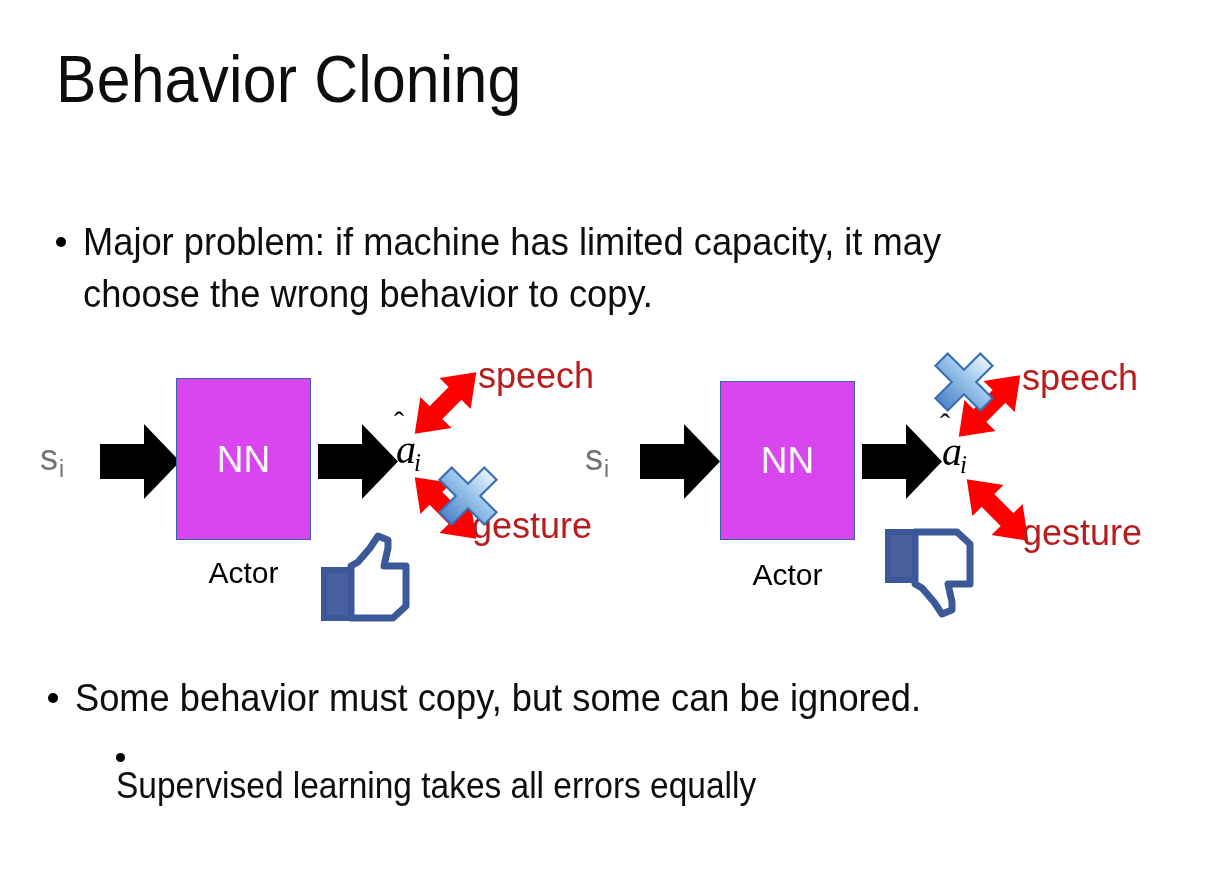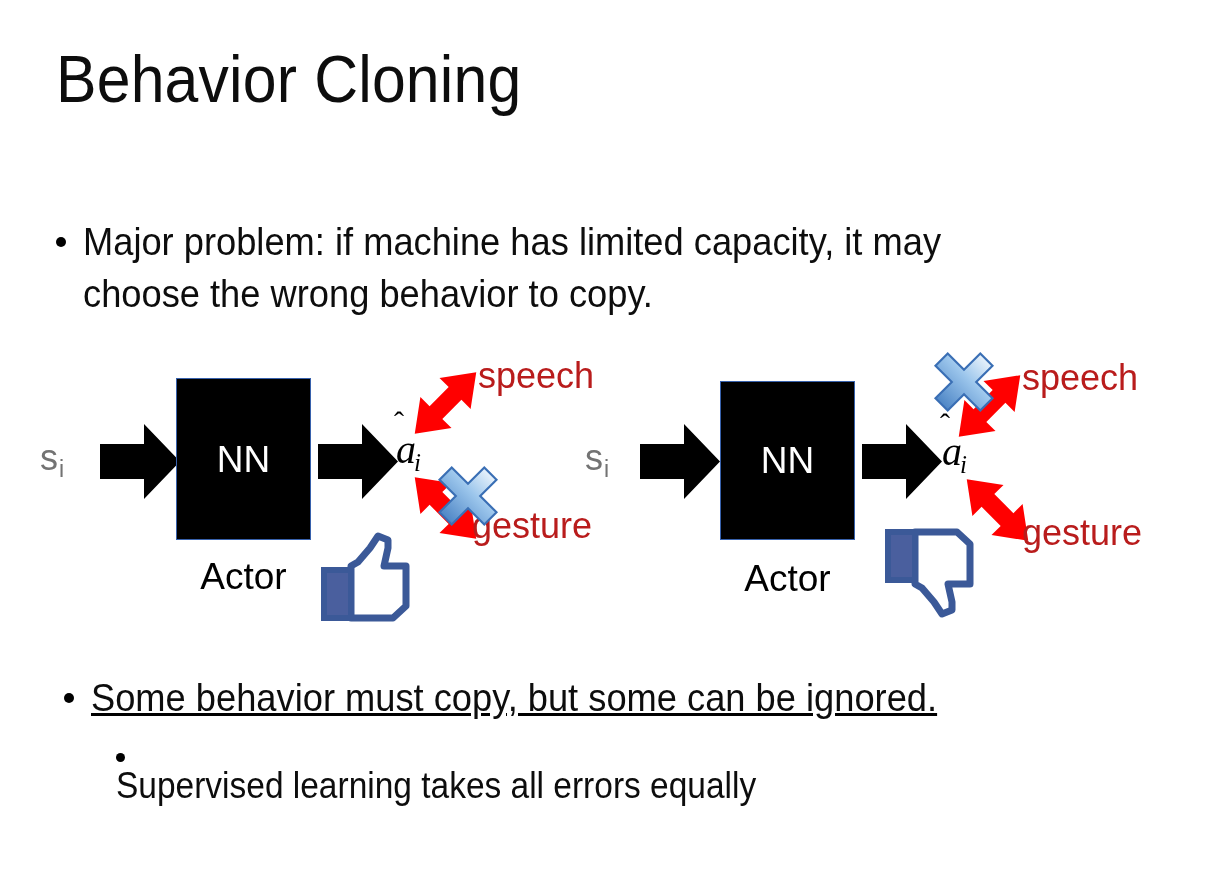--- a/index.html
+++ b/index.html
@@ -58,21 +58,21 @@
     color: #0d0d0d;
     transform: scaleX(0.93);
     transform-origin: left top;
   }
   .bullet-text.sub {
     font-size: 36px;
     line-height: 48px;
   }
 
   #bullet-major   { left: 56px; top: 216px; width: 1010px; }
-  #bullet-some    { left: 64px; top: 672px; width: 1100px; text-decoration: underline; }
+  #bullet-some    { left: 48px; top: 672px; width: 1100px; }
   #bullet-super   { left: 116px; top: 734px; width: 1040px; flex-direction: column; }
 
   
   .diagram {
     position: absolute;
     top: 340px;
     height: 300px;
   }
   #diagram-left  { left: 0px;   width: 610px; }
   #diagram-right { left: 560px; width: 650px; }
@@ -86,36 +86,36 @@
   .dg-label-s .sub {
     font-size: 23px;
     vertical-align: baseline;
     position: relative;
     top: 7px;
     left: 1px;
   }
 
   .nn-box {
     position: absolute;
-    background: #000000;
+    background: #d946ef;
     border: 1px solid #3761AC;
     box-sizing: border-box;
     display: flex;
     align-items: center;
     justify-content: center;
   }
   .nn-box span {
     color: #ffffff;
     font-size: 37px;
     line-height: 1;
   }
 
   .actor-label {
     position: absolute;
-    font-size: 37px;
+    font-size: 30px;
     line-height: 1;
     color: #000;
     text-align: center;
   }
 
   .arrow-black {
     position: absolute;
   }
 
   .a-hat {

